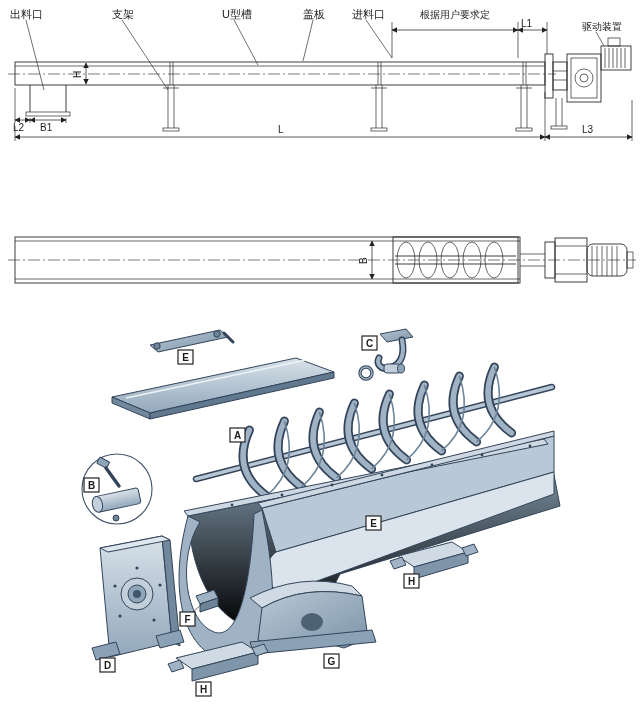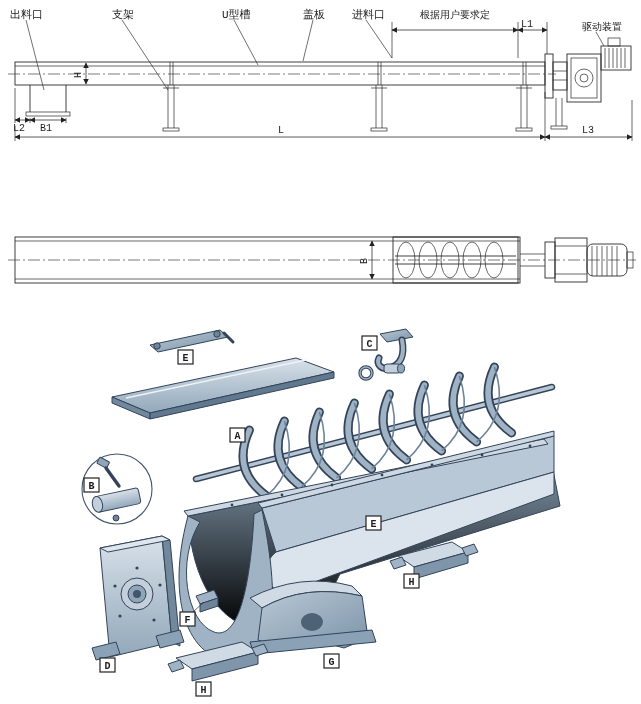--- a/index.html
+++ b/index.html
@@ -1,17 +1,17 @@
 <!DOCTYPE html>
 <html><head>
 <meta charset="utf-8">
 <style>
   html,body{margin:0;padding:0;background:#fff;}
   .canvas{position:relative;width:641px;height:704px;background:#ffffff;overflow:hidden;
-          font-family:Liberation Mono, monospace;text-align:center;}
+          font-family:Liberation Sans, sans-serif;text-align:center;}
   svg{position:absolute;left:0;top:0;}
   text{fill:#1c1c1c;}
   .cn{font-size:11px;}
   .dim{font-size:10px;}
   .lbl{font-size:10px;font-weight:bold;}
   .thin{stroke:#2a2a2a;stroke-width:0.9;fill:none;}
   .thin2{stroke:#2a2a2a;stroke-width:0.7;fill:none;}
   .cl{stroke:#444;stroke-width:0.7;fill:none;stroke-dasharray:12 3 2 3;}
   .lead{stroke:#333;stroke-width:0.7;fill:none;}
   .dimln{stroke:#333;stroke-width:0.8;fill:none;}

